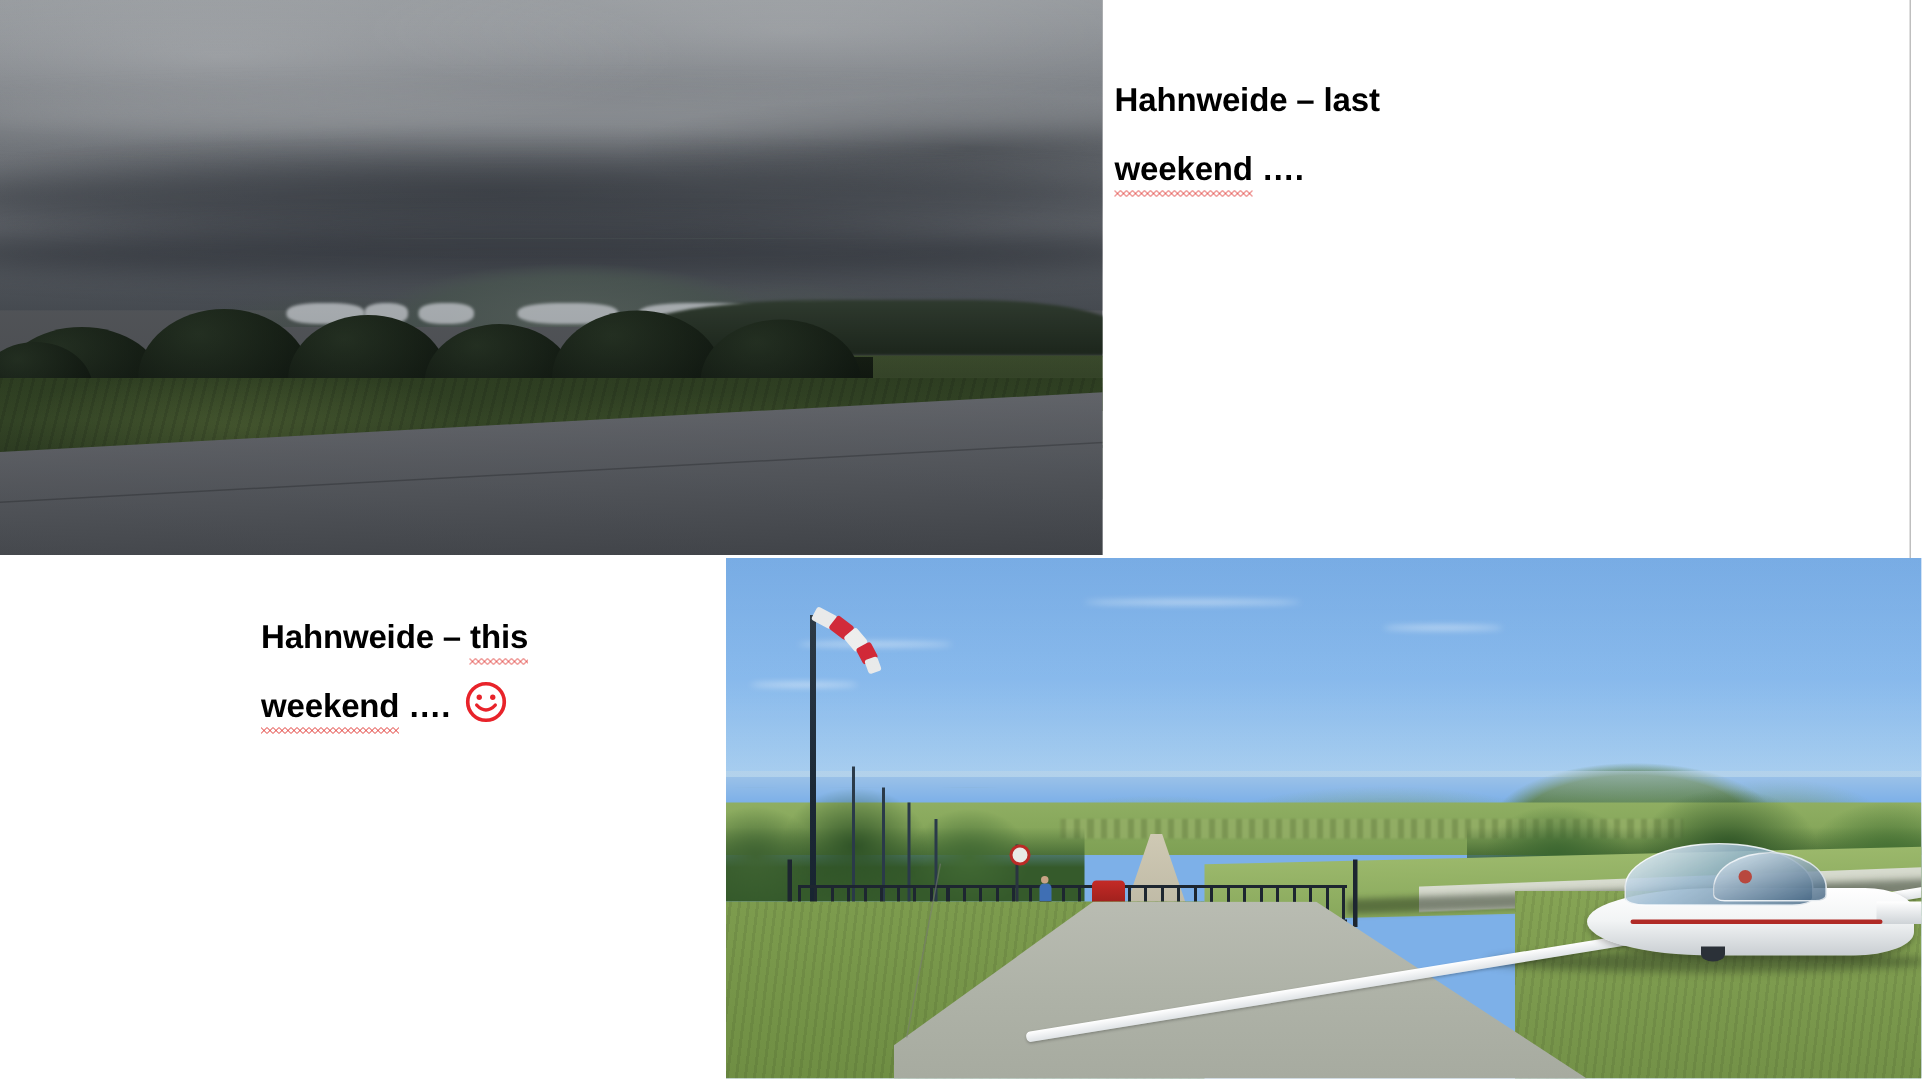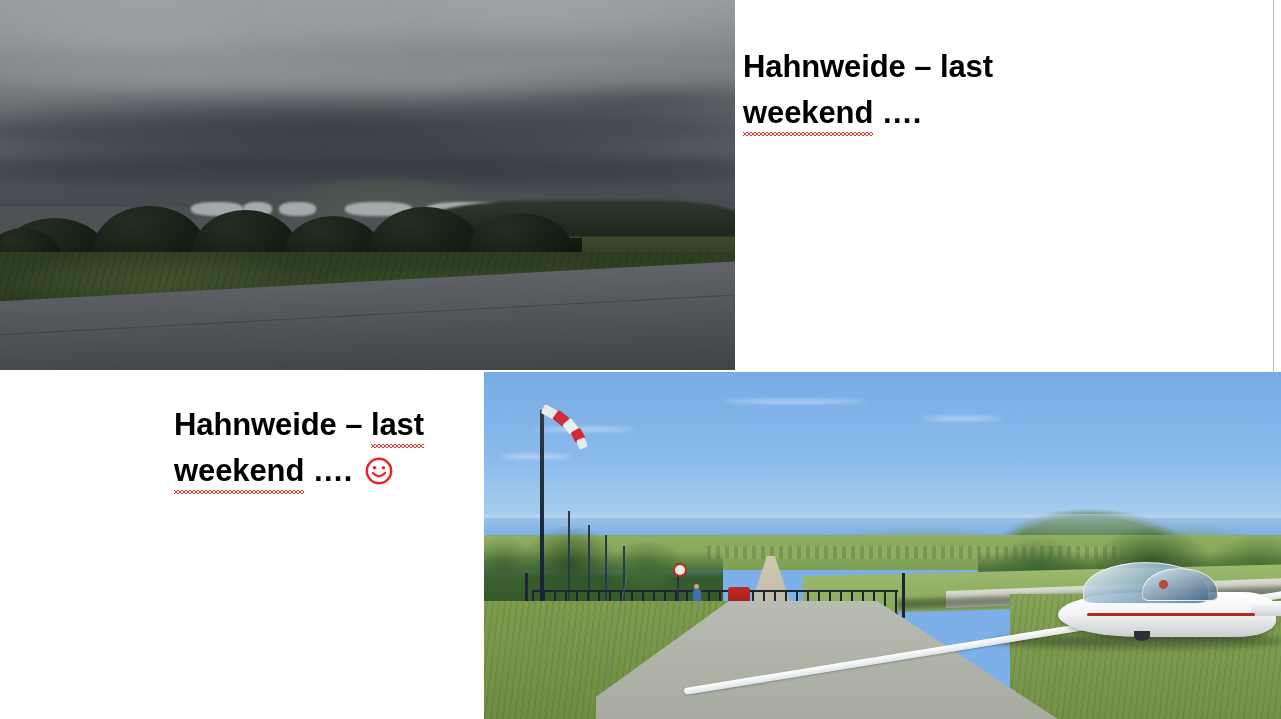--- a/index.html
+++ b/index.html
@@ -410,21 +410,21 @@
   .photo-sunny .sunwash {
     position:absolute; inset:0;
     background:linear-gradient(rgba(255,250,230,.07), rgba(255,255,255,0) 45%);
   }
 
   
   .txt {
     position:absolute;
     color:#000000;
     font-weight:700;
-    font-size:31px;
+    font-size:22px;
     line-height:46px;
     letter-spacing:-.1px;
     white-space:pre-wrap;
   }
   .txt-last { left:743px; top:44px; width:520px; }
   .txt-this { left:174px; top:402px; width:300px; }
 
   
   .sp {
     position:relative;
@@ -494,21 +494,21 @@
     </div>
 
     <div class="lawn"></div>
     <div class="kerb"></div>
     <div class="asphalt"></div>
     <div class="gloom"></div>
   </div>
 
   <div class="txt txt-last"><span>Hahnweide – last</span><br><span class="sp">weekend</span><span> ….</span></div>
 
-  <div class="txt txt-this"><span>Hahnweide – </span><span class="sp">last</span><br><span class="sp">weekend</span><span> …. </span><span class="smiley"><svg viewBox="0 0 32 32" width="30" height="30">
+  <div class="txt txt-this"><span>Hahnweide – </span><span class="sp">this</span><br><span class="sp">weekend</span><span> …. </span><span class="smiley"><svg viewBox="0 0 32 32" width="30" height="30">
           <circle cx="16" cy="16" r="13" fill="none" stroke="#e8232a" stroke-width="2.6"></circle>
           <circle cx="11.2" cy="12.6" r="1.9" fill="#e8232a"></circle>
           <circle cx="20.8" cy="12.6" r="1.9" fill="#e8232a"></circle>
           <path d="M9.4 18.2 Q16 25.2 22.6 18.2" fill="none" stroke="#e8232a" stroke-width="2.4" stroke-linecap="round"></path>
         </svg></span></div>
 
   <div class="photo-sunny">
     <div class="sky"></div>
     <div class="wisp w1"></div>
     <div class="wisp w2"></div>

